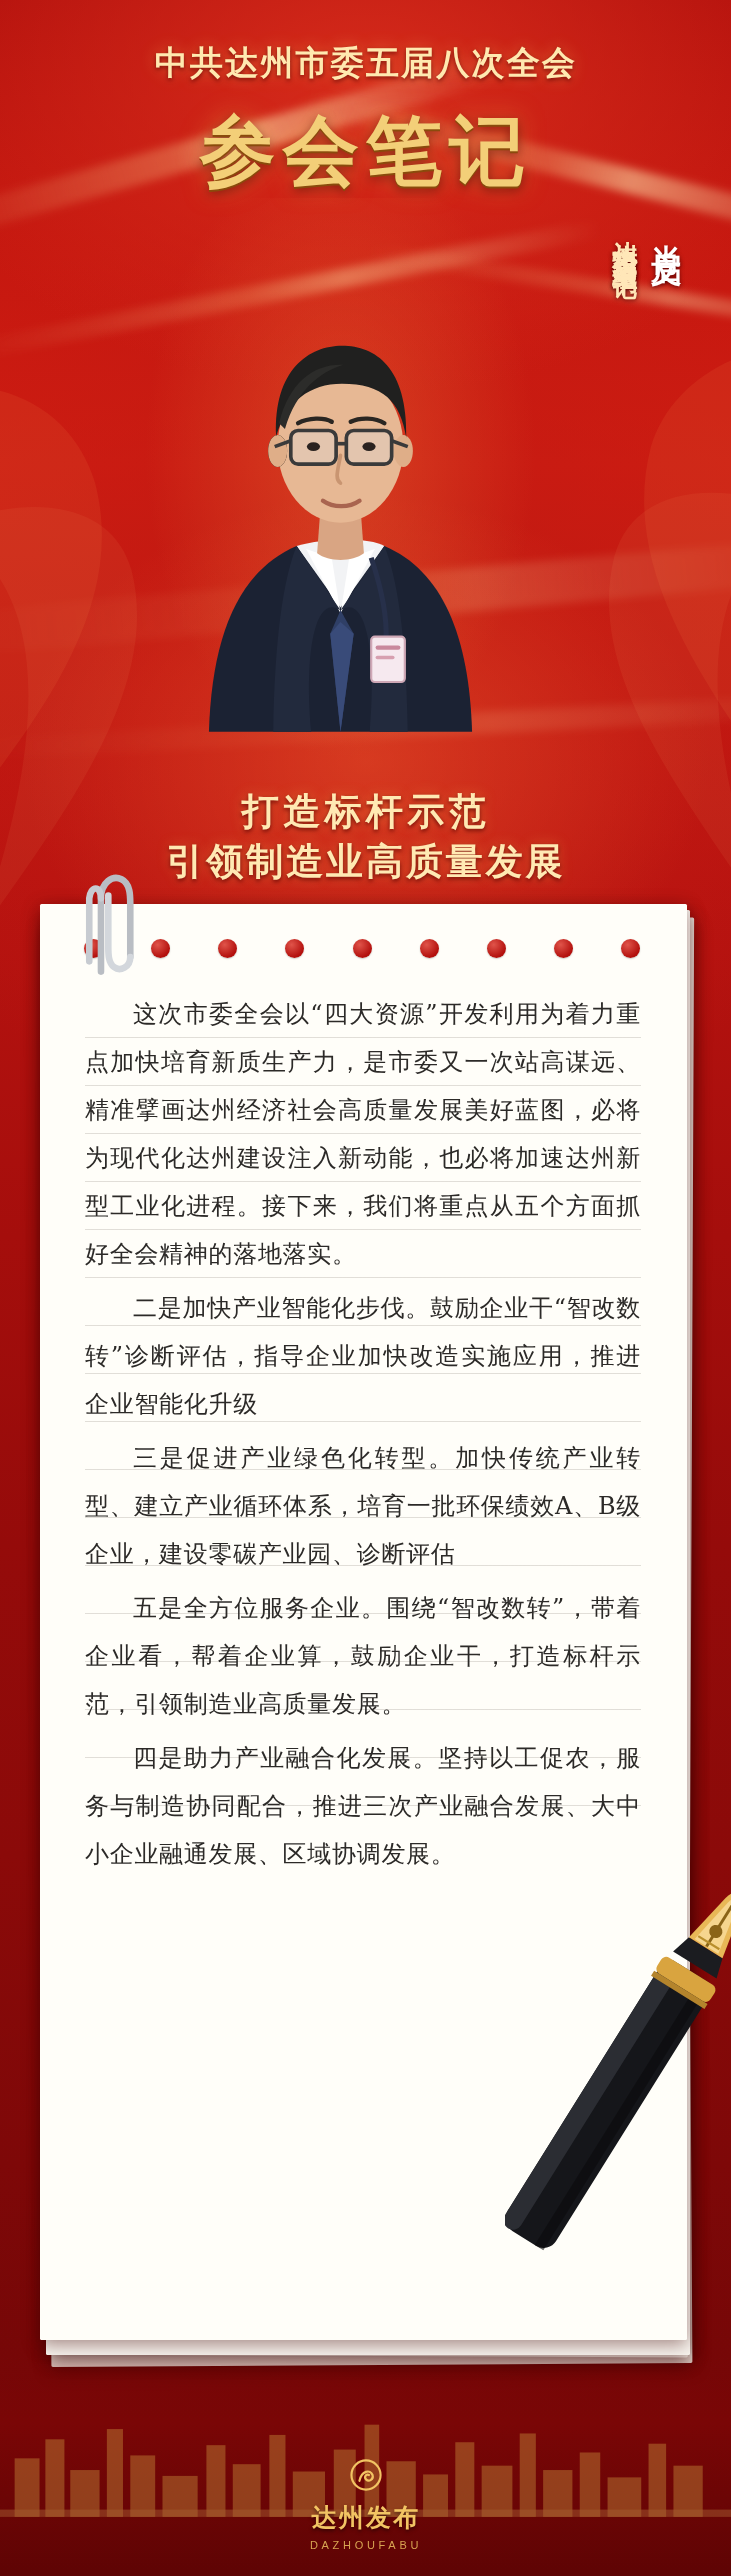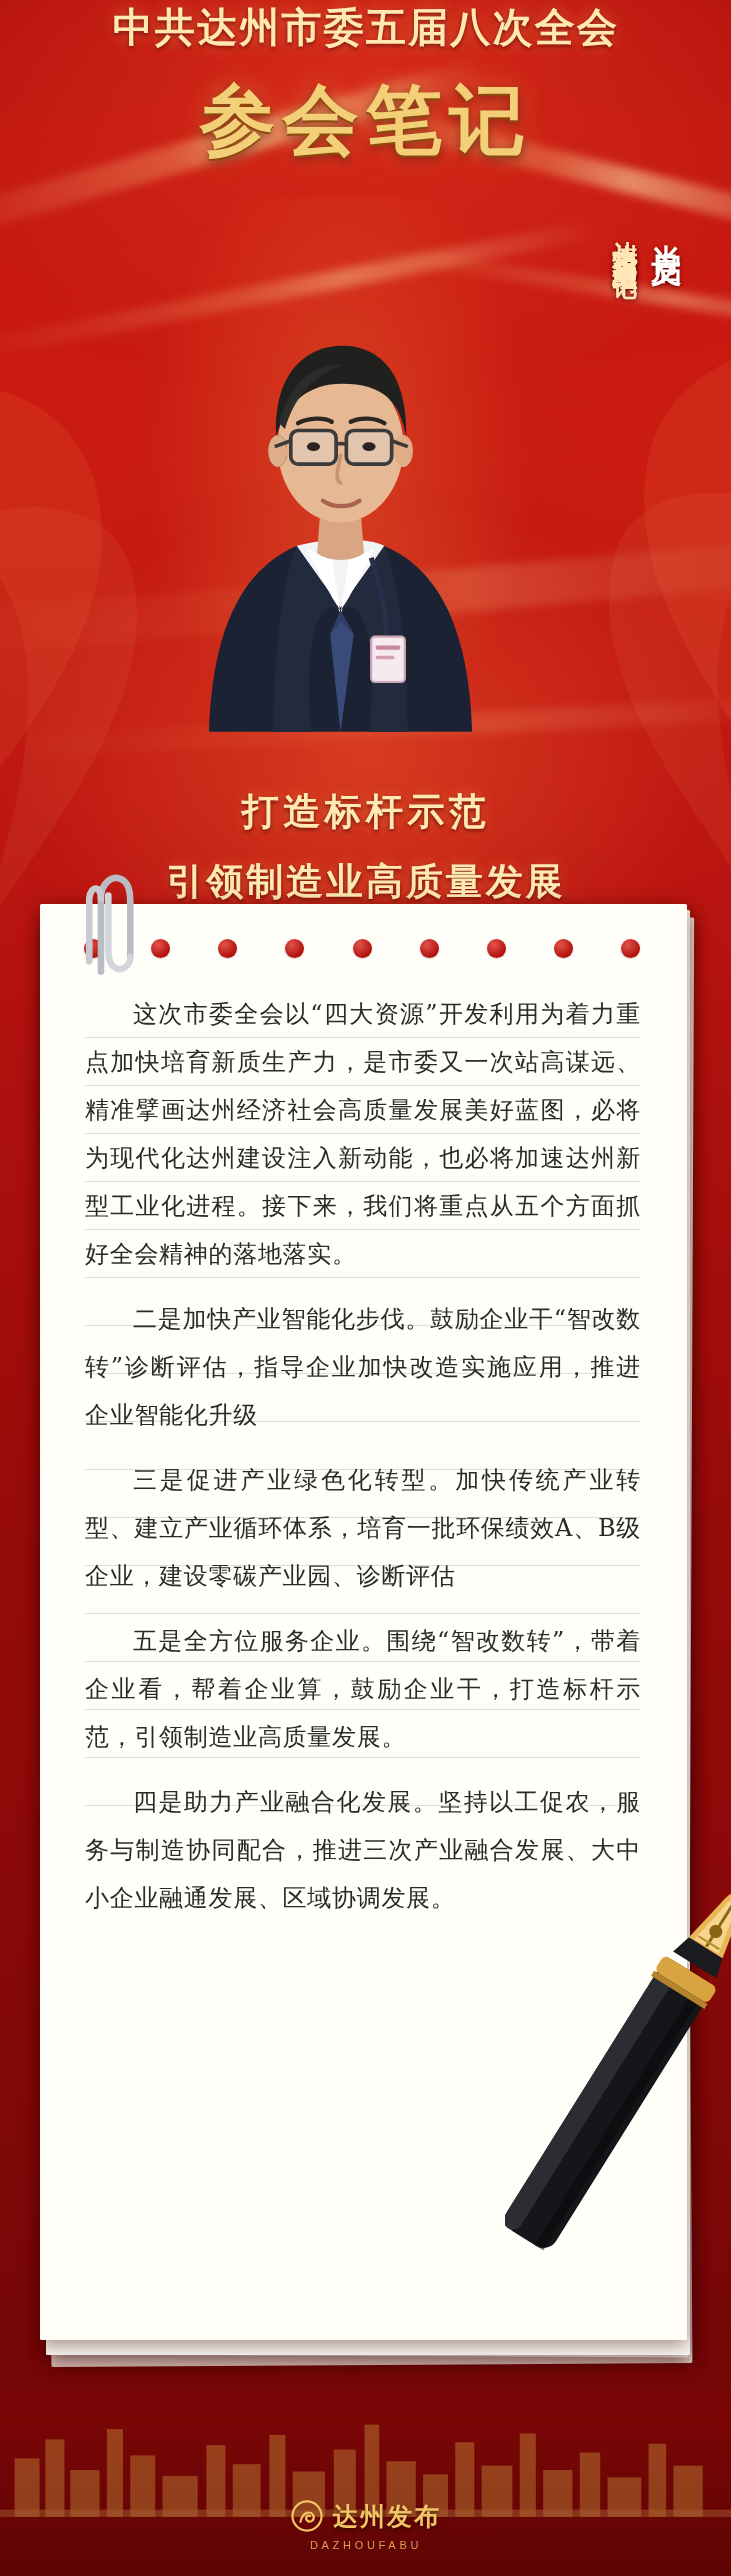--- a/index.html
+++ b/index.html
@@ -60,23 +60,24 @@
   .ribbon-right { right: -102px; top: 278px; }
 
   
   .headline-wrap {
     position: absolute;
     left: 0; top: 0;
     width: 732px;
     text-align: center;
   }
   .kicker {
-    font-family: "DejaVu Serif", serif;
-    font-weight: bold;
-    font-size: 40px;
+    margin-top: 41px;
+    font-family: "DejaVu Serif", serif;
+    font-weight: bold;
+    font-size: 33px;
     letter-spacing: 2.2px;
     color: #ffe9b0;
     text-shadow: 0 1.5px 4.4px rgba(90,0,0,.7), 0 0 16px rgba(255,190,90,.45);
   }
   .big-title {
     margin-top: 24px;
     font-family: "DejaVu Serif", serif;
     font-weight: bold;
     font-size: 76px;
     letter-spacing: 7.3px;
@@ -139,21 +140,21 @@
     position: absolute;
     left: 0; top: 787px;
     width: 732px;
     text-align: center;
     font-family: "DejaVu Serif", serif;
     font-weight: bold;
     color: #ffe9b3;
     text-shadow: 0 1.5px 4.4px rgba(90,0,0,.8), 0 0 13px rgba(255,180,80,.4);
   }
   .slogan .l1 { font-size: 37px; letter-spacing: 4.4px; }
-  .slogan .l2 { font-size: 37px; letter-spacing: 2.9px; margin-top: 20px; }
+  .slogan .l2 { font-size: 37px; letter-spacing: 2.9px; margin-top: 0; }
 
   
   .paper-stack {
     position: absolute;
     left: 40px; top: 904px;
     width: 659px; height: 1471px;
   }
   .sheet {
     position: absolute;
     background: #fcfbf7;
@@ -183,21 +184,21 @@
     position: absolute;
     left: 45px; top: 86px;
     width: 556px;
   }
   .para {
     font-family: "DejaVu Serif", serif;
     font-size: 24px;
     line-height: 48px;
     color: #2c2a28;
     text-indent: 48px;
-    margin: 0 0 17px 0;
+    margin: 0 0 6px 0;
     text-align: justify;
     letter-spacing: 0.7px;
   }
 
   
   .rules {
     position: absolute;
     left: 45px; top: 86px;
     width: 556px; height: 842px;
     background-image: repeating-linear-gradient(180deg,
@@ -243,20 +244,21 @@
   }
   .footer-logo .brand {
     display: inline-flex;
     align-items: center;
     gap: 10.2px;
     font-family: "DejaVu Serif", serif;
     font-size: 25px;
     letter-spacing: 2.2px;
     font-weight: bold;
     text-shadow: 0 1.5px 3.7px rgba(0,0,0,.5);
+    flex-direction: column;
   }
   .footer-logo .sub {
     margin-top: 5px;
     font-family: "Liberation Sans", sans-serif;
     font-size: 11px;
     letter-spacing: 3.7px;
     color: #d9a martin;
     color: #d7a352;
   }
   .logo-mark {

